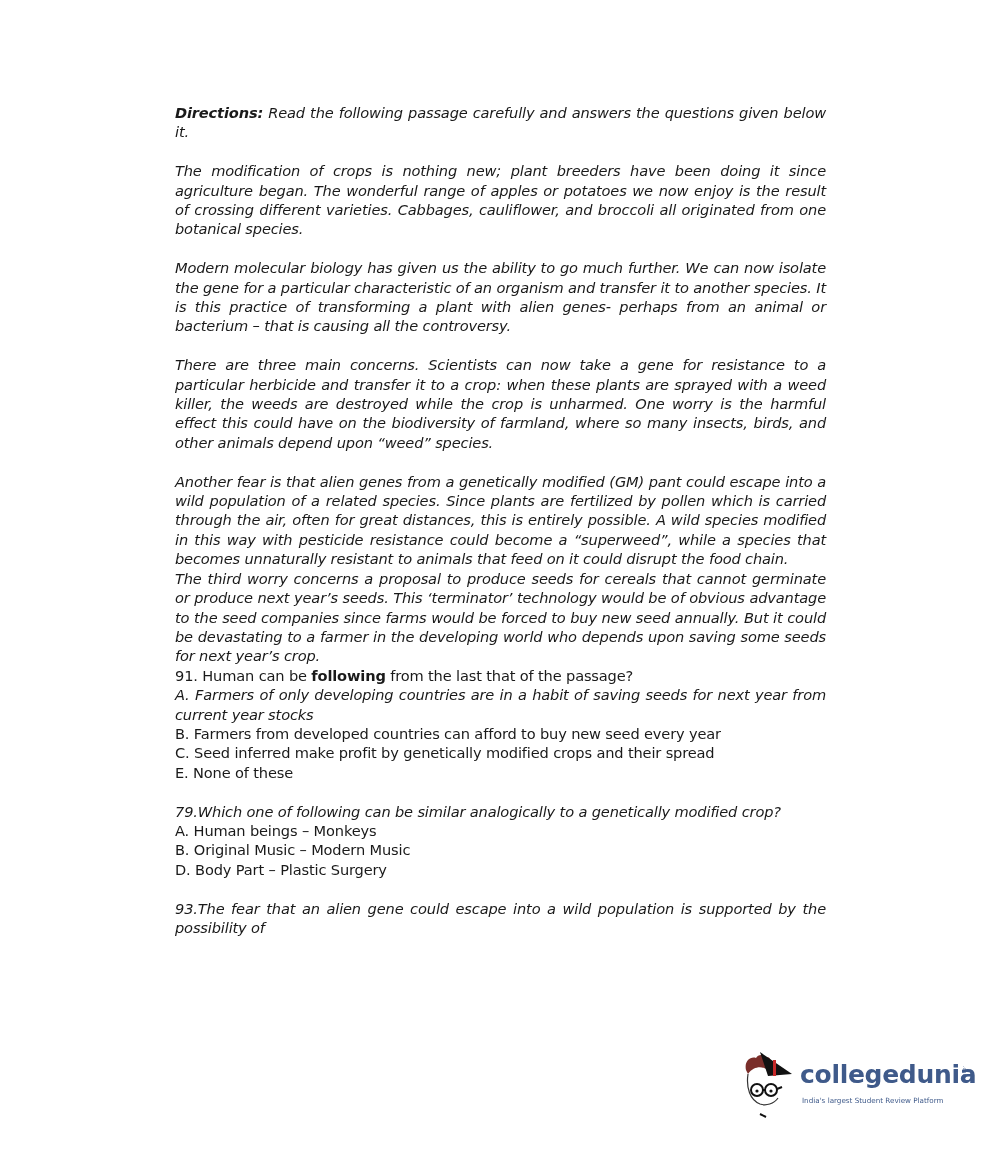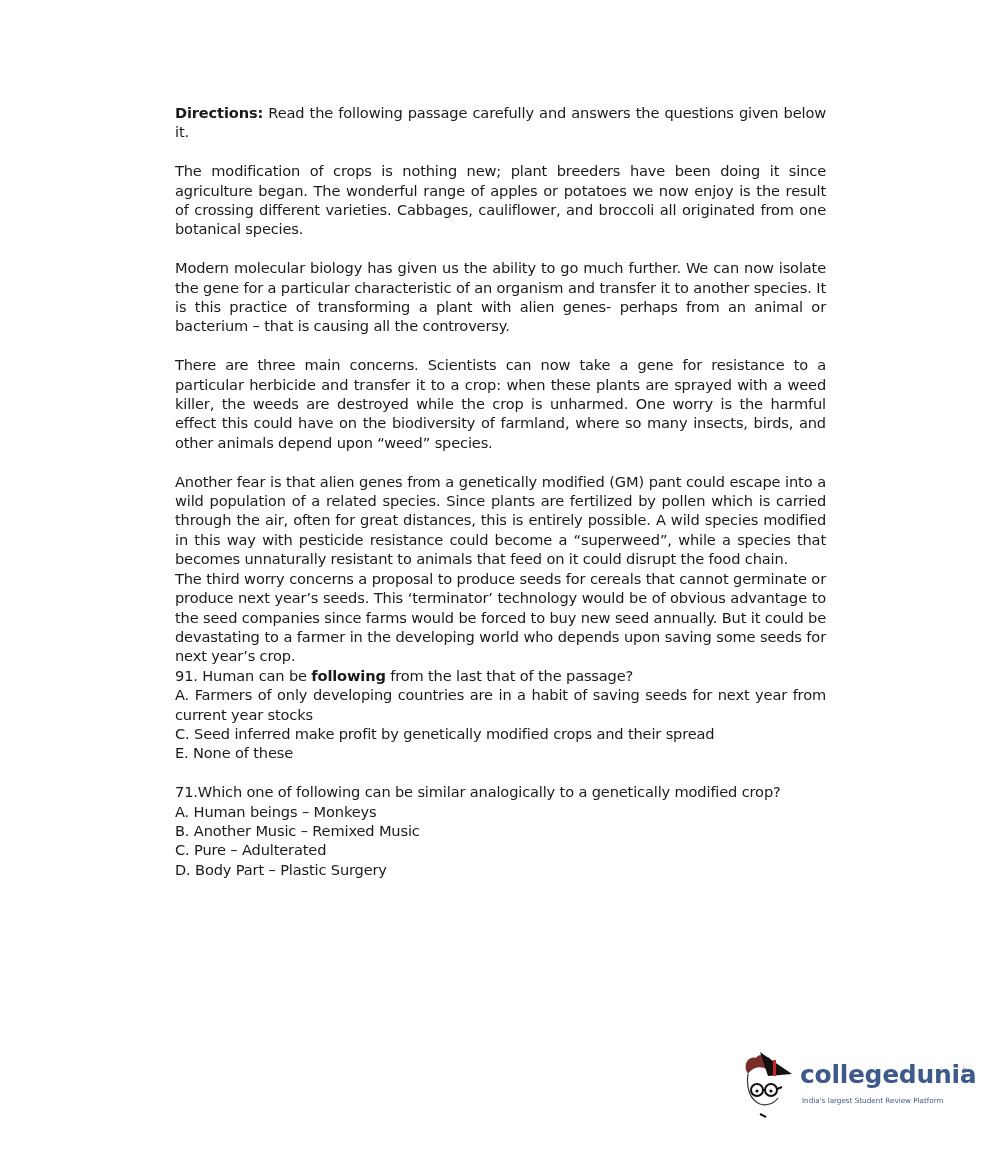--- a/index.html
+++ b/index.html
@@ -20,20 +20,21 @@
       width: 651px;
       font-family: "DejaVu Sans", sans-serif;
       font-size: 14.6px;
       line-height: 19.4px;
       color: #1a1a1a;
       letter-spacing: -0.15px;
     }
     .para {
       margin: 0 0 19.4px 0;
       text-align: justify;
+      font-style: italic;
     }
     .para.tight {
       margin-bottom: 0;
     }
     b { font-weight: bold; }
     .q-block { margin: 0 0 19.4px 0; }
     .option { display: block; }
 
     
     .logo {
@@ -93,32 +94,35 @@
 
   <p class="para">There are three main concerns. Scientists can now take a gene for resistance to a particular herbicide and transfer it to a crop: when these plants are sprayed with a weed killer, the weeds are destroyed while the crop is unharmed. One worry is the harmful effect this could have on the biodiversity of farmland, where so many insects, birds, and other animals depend upon “weed” species.</p>
 
   <p class="para tight">Another fear is that alien genes from a genetically modified (GM) pant could escape into a wild population of a related species. Since plants are fertilized by pollen which is carried through the air, often for great distances, this is entirely possible. A wild species modified in this way with pesticide resistance could become a “superweed”, while a species that becomes unnaturally resistant to animals that feed on it could disrupt the food chain.</p>
 
   <p class="para tight">The third worry concerns a proposal to produce seeds for cereals that cannot germinate or produce next year’s seeds. This ‘terminator’ technology would be of obvious advantage to the seed companies since farms would be forced to buy new seed annually. But it could be devastating to a farmer in the developing world who depends upon saving some seeds for next year’s crop.</p>
 
   <div class="q-block">
     <div><span>91.</span><span> Human can be </span><b>following</b><span> from the last that of the passage?</span></div>
     <div class="para tight">A. Farmers of only developing countries are in a habit of saving seeds for next year from current year stocks</div>
+    <div class="option">B. Farmers from developed countries can afford to buy new seed every year</div>
     <div class="option">C. Seed inferred make profit by genetically modified crops and their spread</div>
     <div class="option">E. None of these</div>
   </div>
 
   <div class="q-block">
-    <div class="para tight"><span>71.</span><span>Which one of following can be similar analogically to a genetically modified crop?</span></div>
+    <div class="para tight"><span>79.</span><span>Which one of following can be similar analogically to a genetically modified crop?</span></div>
     <div class="option">A. Human beings – Monkeys</div>
-    <div class="option">B. Another Music – Remixed Music</div>
-    <div class="option">C. Pure – Adulterated</div>
+    <div class="option">B. Original Music – Modern Music</div>
     <div class="option">D. Body Part – Plastic Surgery</div>
   </div>
 
+  <div class="q-block">
+    <div class="para tight"><span>93.</span><span>The fear that an alien gene could escape into a wild population is supported by the possibility of</span></div>
+  </div>
 
 </div>
 
 <div class="logo">
   <svg class="logo-mascot" viewBox="0 0 62 76" width="62" height="76">
 
     <path d="M6 22 C4 14, 10 8, 16 10 C18 6, 24 6, 26 10 C28 8, 32 10, 30 16 L28 22 C22 18, 14 18, 8 26 Z" fill="#7a2e2a"></path>
 
     <path d="M20 4 L52 26 L28 28 Z" fill="#111"></path>
     <rect x="33" y="12" width="3" height="16" fill="#c62828"></rect>

